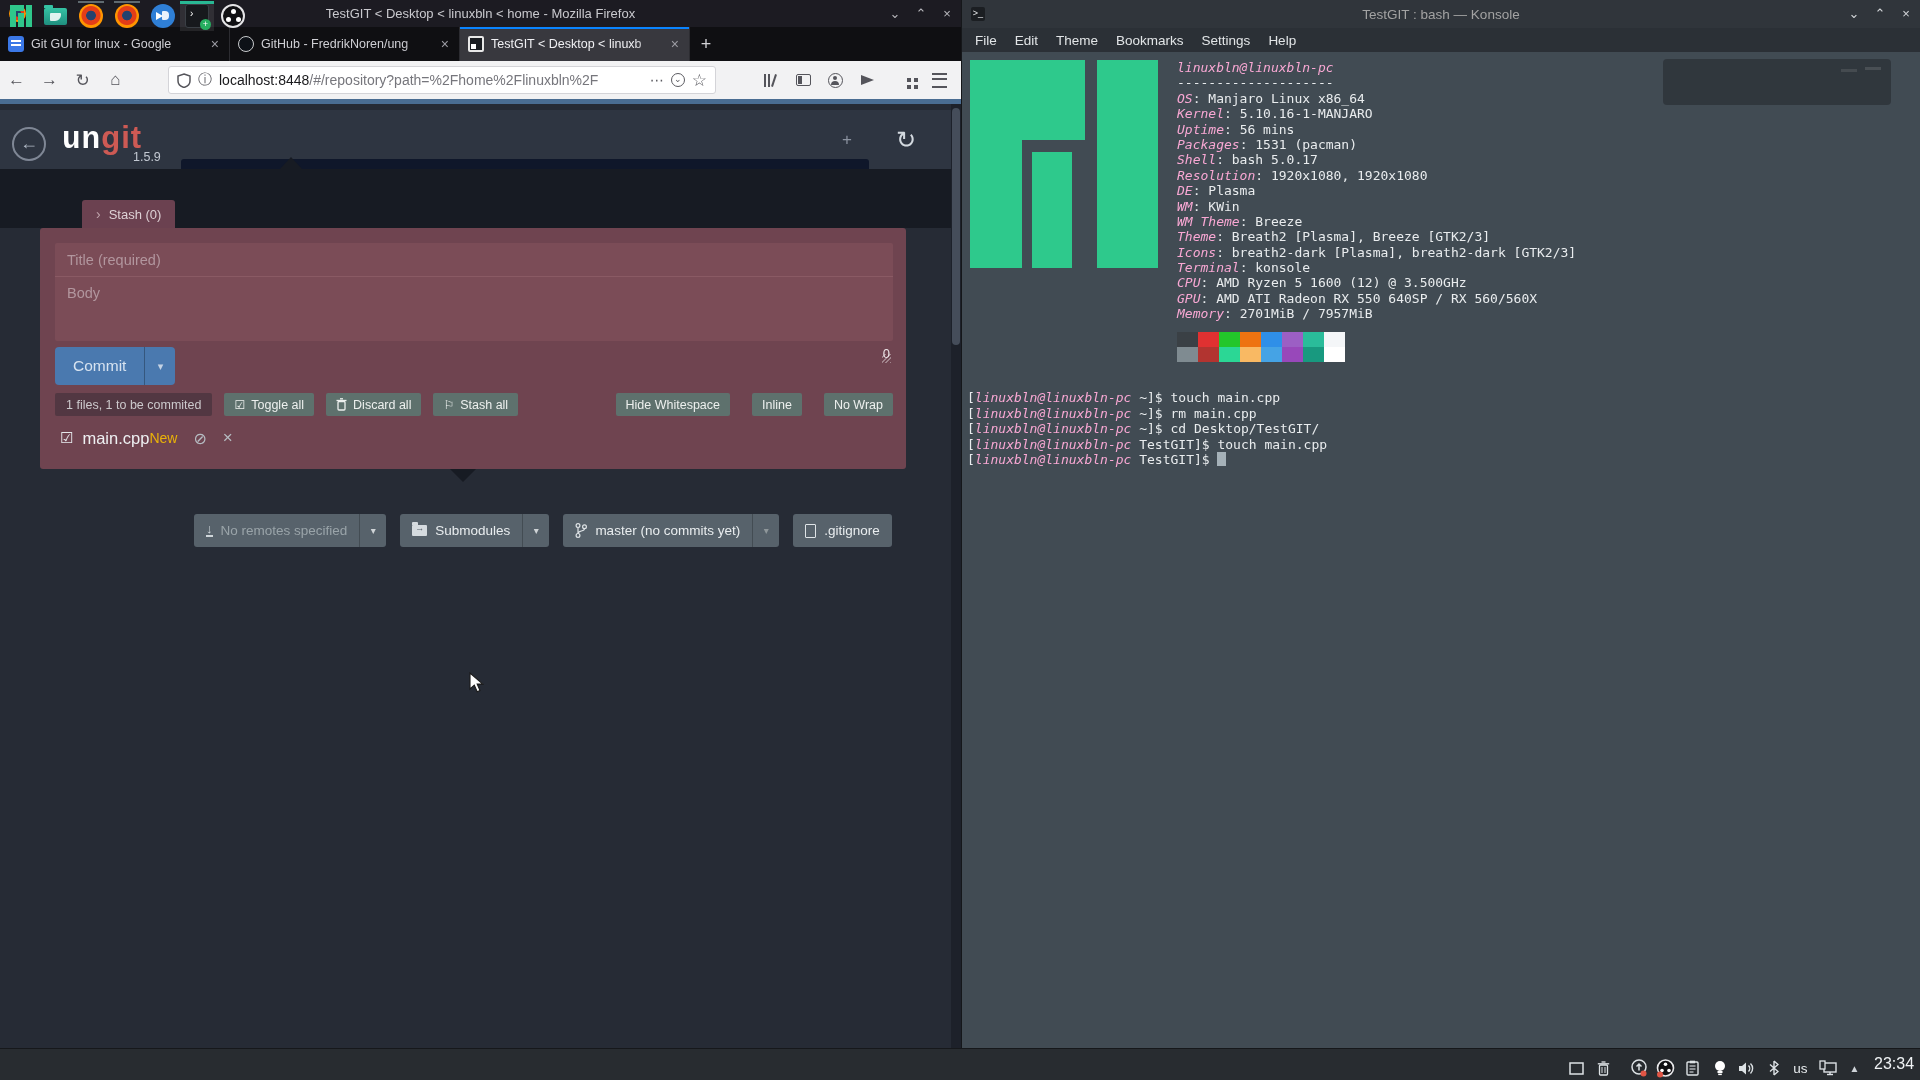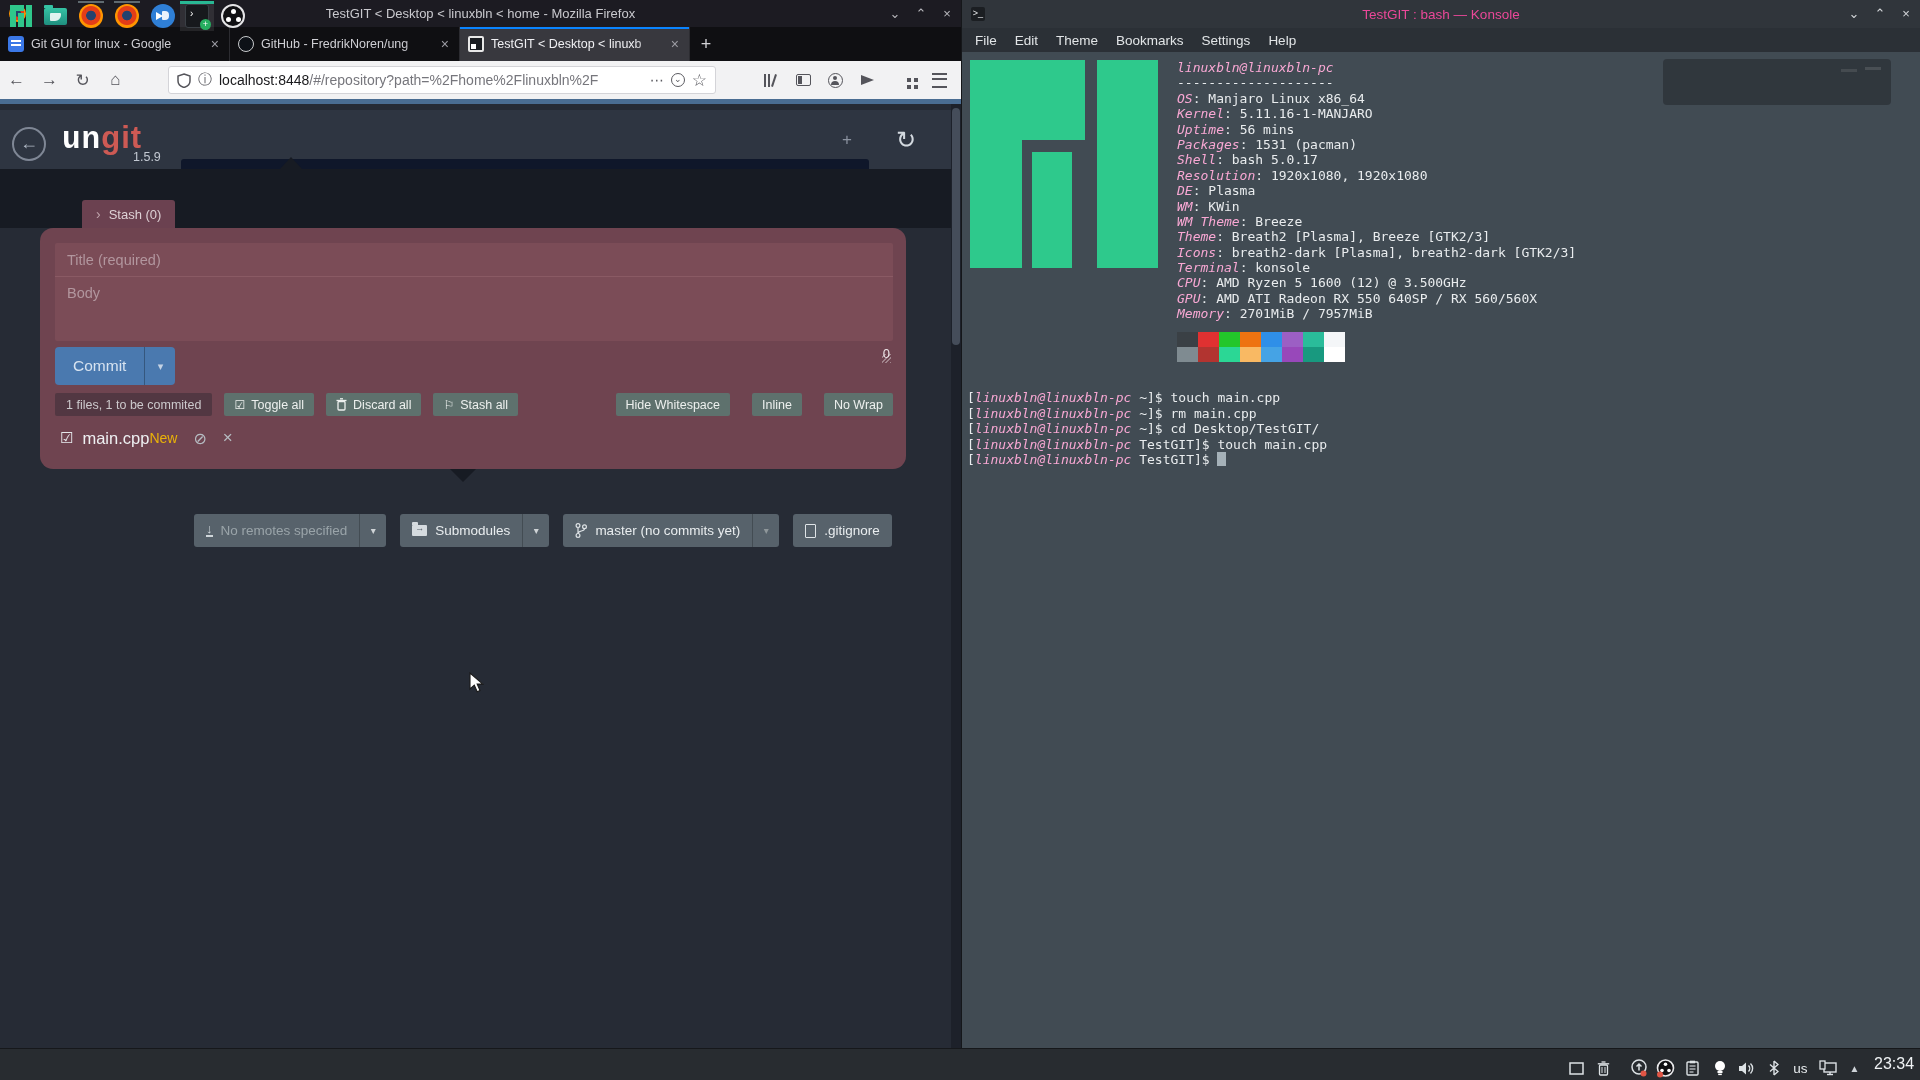--- a/index.html
+++ b/index.html
@@ -80,21 +80,21 @@
   .u-path-plus{position:absolute;left:842px;top:20px;color:#8b93a0;font-size:17px;}
   .u-refresh{position:absolute;left:896px;top:16px;color:#d3d9df;font-size:24px;}
   .u-strip{position:absolute;left:0;top:65px;right:10px;height:59px;background:#171b23;}
   .u-tri-up{position:absolute;left:280px;top:53px;width:0;height:0;
             border-left:11px solid transparent;border-right:11px solid transparent;border-bottom:12px solid #171b23;}
   .u-stash{position:absolute;left:82px;top:96px;height:28px;padding:0 14px;background:#6b4150;
            border-radius:3px 3px 0 0;display:flex;align-items:center;gap:8px;
            color:#ded2d6;font-size:13px;}
   .u-stash .chev{color:#bfa3ab;font-size:14px;}
 
-  .u-panel{position:absolute;left:40px;top:124px;width:866px;height:241px;background:#6f4450;border-radius:13px;}
+  .u-panel{position:absolute;left:40px;top:124px;width:866px;height:241px;background:#6f4450;border-radius:3px;}
   .u-msg{position:absolute;left:15px;top:15px;width:838px;}
   .u-title{display:block;width:100%;height:34px;background:#7b4c57;border:none;border-bottom:1px solid #8a5a64;
            border-radius:2px 2px 0 0;box-sizing:border-box;padding:0 12px;font-size:14.5px;color:#efe6e9;
            font-family:"Liberation Sans",sans-serif;outline:none;}
   .u-body{display:block;width:100%;height:64px;background:#7b4c57;border:none;border-radius:0 0 2px 2px;
           box-sizing:border-box;padding:8px 12px;font-size:14.5px;color:#efe6e9;resize:none;
           font-family:"Liberation Sans",sans-serif;outline:none;}
   .u-title::placeholder,.u-body::placeholder{color:#b2969e;opacity:1;}
   .u-resize{position:absolute;right:2px;top:111px;width:9px;height:9px;
      background:repeating-linear-gradient(135deg,transparent 0 2px,rgba(255,255,255,.35) 2px 3.2px);}
@@ -137,21 +137,21 @@
   .u-thumb{position:absolute;left:1px;top:4px;width:8px;height:237px;background:#454d5a;border-radius:4px;}
 
   .mouse{position:absolute;left:469px;top:568px;}
 
   
   .k-window{position:absolute;left:961px;top:0;width:959px;height:1048px;background:#414b53;
             border-left:1px solid #15171a;box-sizing:border-box;}
   .k-titlebar{position:absolute;left:0;top:0;right:0;height:28px;background:#30353b;}
   .k-appico{position:absolute;left:9px;top:7px;width:14px;height:14px;background:#1b1e22;border-radius:2px;
             color:#e8eaec;font-size:9px;line-height:13px;text-align:center;}
-  .k-title{position:absolute;left:0;right:0;top:7px;text-align:center;font-size:13.5px;color:#ec4899;}
+  .k-title{position:absolute;left:0;right:0;top:7px;text-align:center;font-size:13.5px;color:#a3a3a3;}
   .k-menubar{position:absolute;left:0;top:28px;right:0;height:24px;background:#2b3036;
              display:flex;align-items:center;padding-left:4px;}
   .k-menu-item{padding:0 9px;font-size:13.5px;color:#e2e5e7;}
   .k-screen{position:absolute;left:0;top:52px;right:0;bottom:0;background:#414b53;
             font-family:"DejaVu Sans Mono",monospace;}
   .mj{position:absolute;background:#2ec98c;}
   .ghost{position:absolute;left:701px;top:7px;width:228px;height:46px;background:rgba(28,31,36,.45);
          border-radius:4px;}
   .ghost i{position:absolute;right:10px;top:8px;width:16px;height:3px;background:rgba(255,255,255,.12);
          box-shadow:-24px 2px 0 rgba(255,255,255,.10);}
@@ -417,21 +417,21 @@
 
       <div class="ghost">
           <i></i>
         </div>
 
       <div class="nf">
         <div class="nf-line g">linuxbln@linuxbln-pc</div>
         <div class="nf-line w">--------------------</div>
         <div>
             <div class="nf-line"><span class="g">OS</span><span class="w">: </span><span class="w">Manjaro Linux x86_64</span></div>
-            <div class="nf-line"><span class="g">Kernel</span><span class="w">: </span><span class="w">5.11.16-1-MANJARO</span></div>
+            <div class="nf-line"><span class="g">Kernel</span><span class="w">: </span><span class="w">5.10.16-1-MANJARO</span></div>
             <div class="nf-line"><span class="g">Uptime</span><span class="w">: </span><span class="w">56 mins</span></div>
             <div class="nf-line"><span class="g">Packages</span><span class="w">: </span><span class="w">1531 (pacman)</span></div>
             <div class="nf-line"><span class="g">Shell</span><span class="w">: </span><span class="w">bash 5.0.17</span></div>
             <div class="nf-line"><span class="g">Resolution</span><span class="w">: </span><span class="w">1920x1080, 1920x1080</span></div>
             <div class="nf-line"><span class="g">DE</span><span class="w">: </span><span class="w">Plasma</span></div>
             <div class="nf-line"><span class="g">WM</span><span class="w">: </span><span class="w">KWin</span></div>
             <div class="nf-line"><span class="g">WM Theme</span><span class="w">: </span><span class="w">Breeze</span></div>
             <div class="nf-line"><span class="g">Theme</span><span class="w">: </span><span class="w">Breath2 [Plasma], Breeze [GTK2/3]</span></div>
             <div class="nf-line"><span class="g">Icons</span><span class="w">: </span><span class="w">breath2-dark [Plasma], breath2-dark [GTK2/3]</span></div>
             <div class="nf-line"><span class="g">Terminal</span><span class="w">: </span><span class="w">konsole</span></div>

